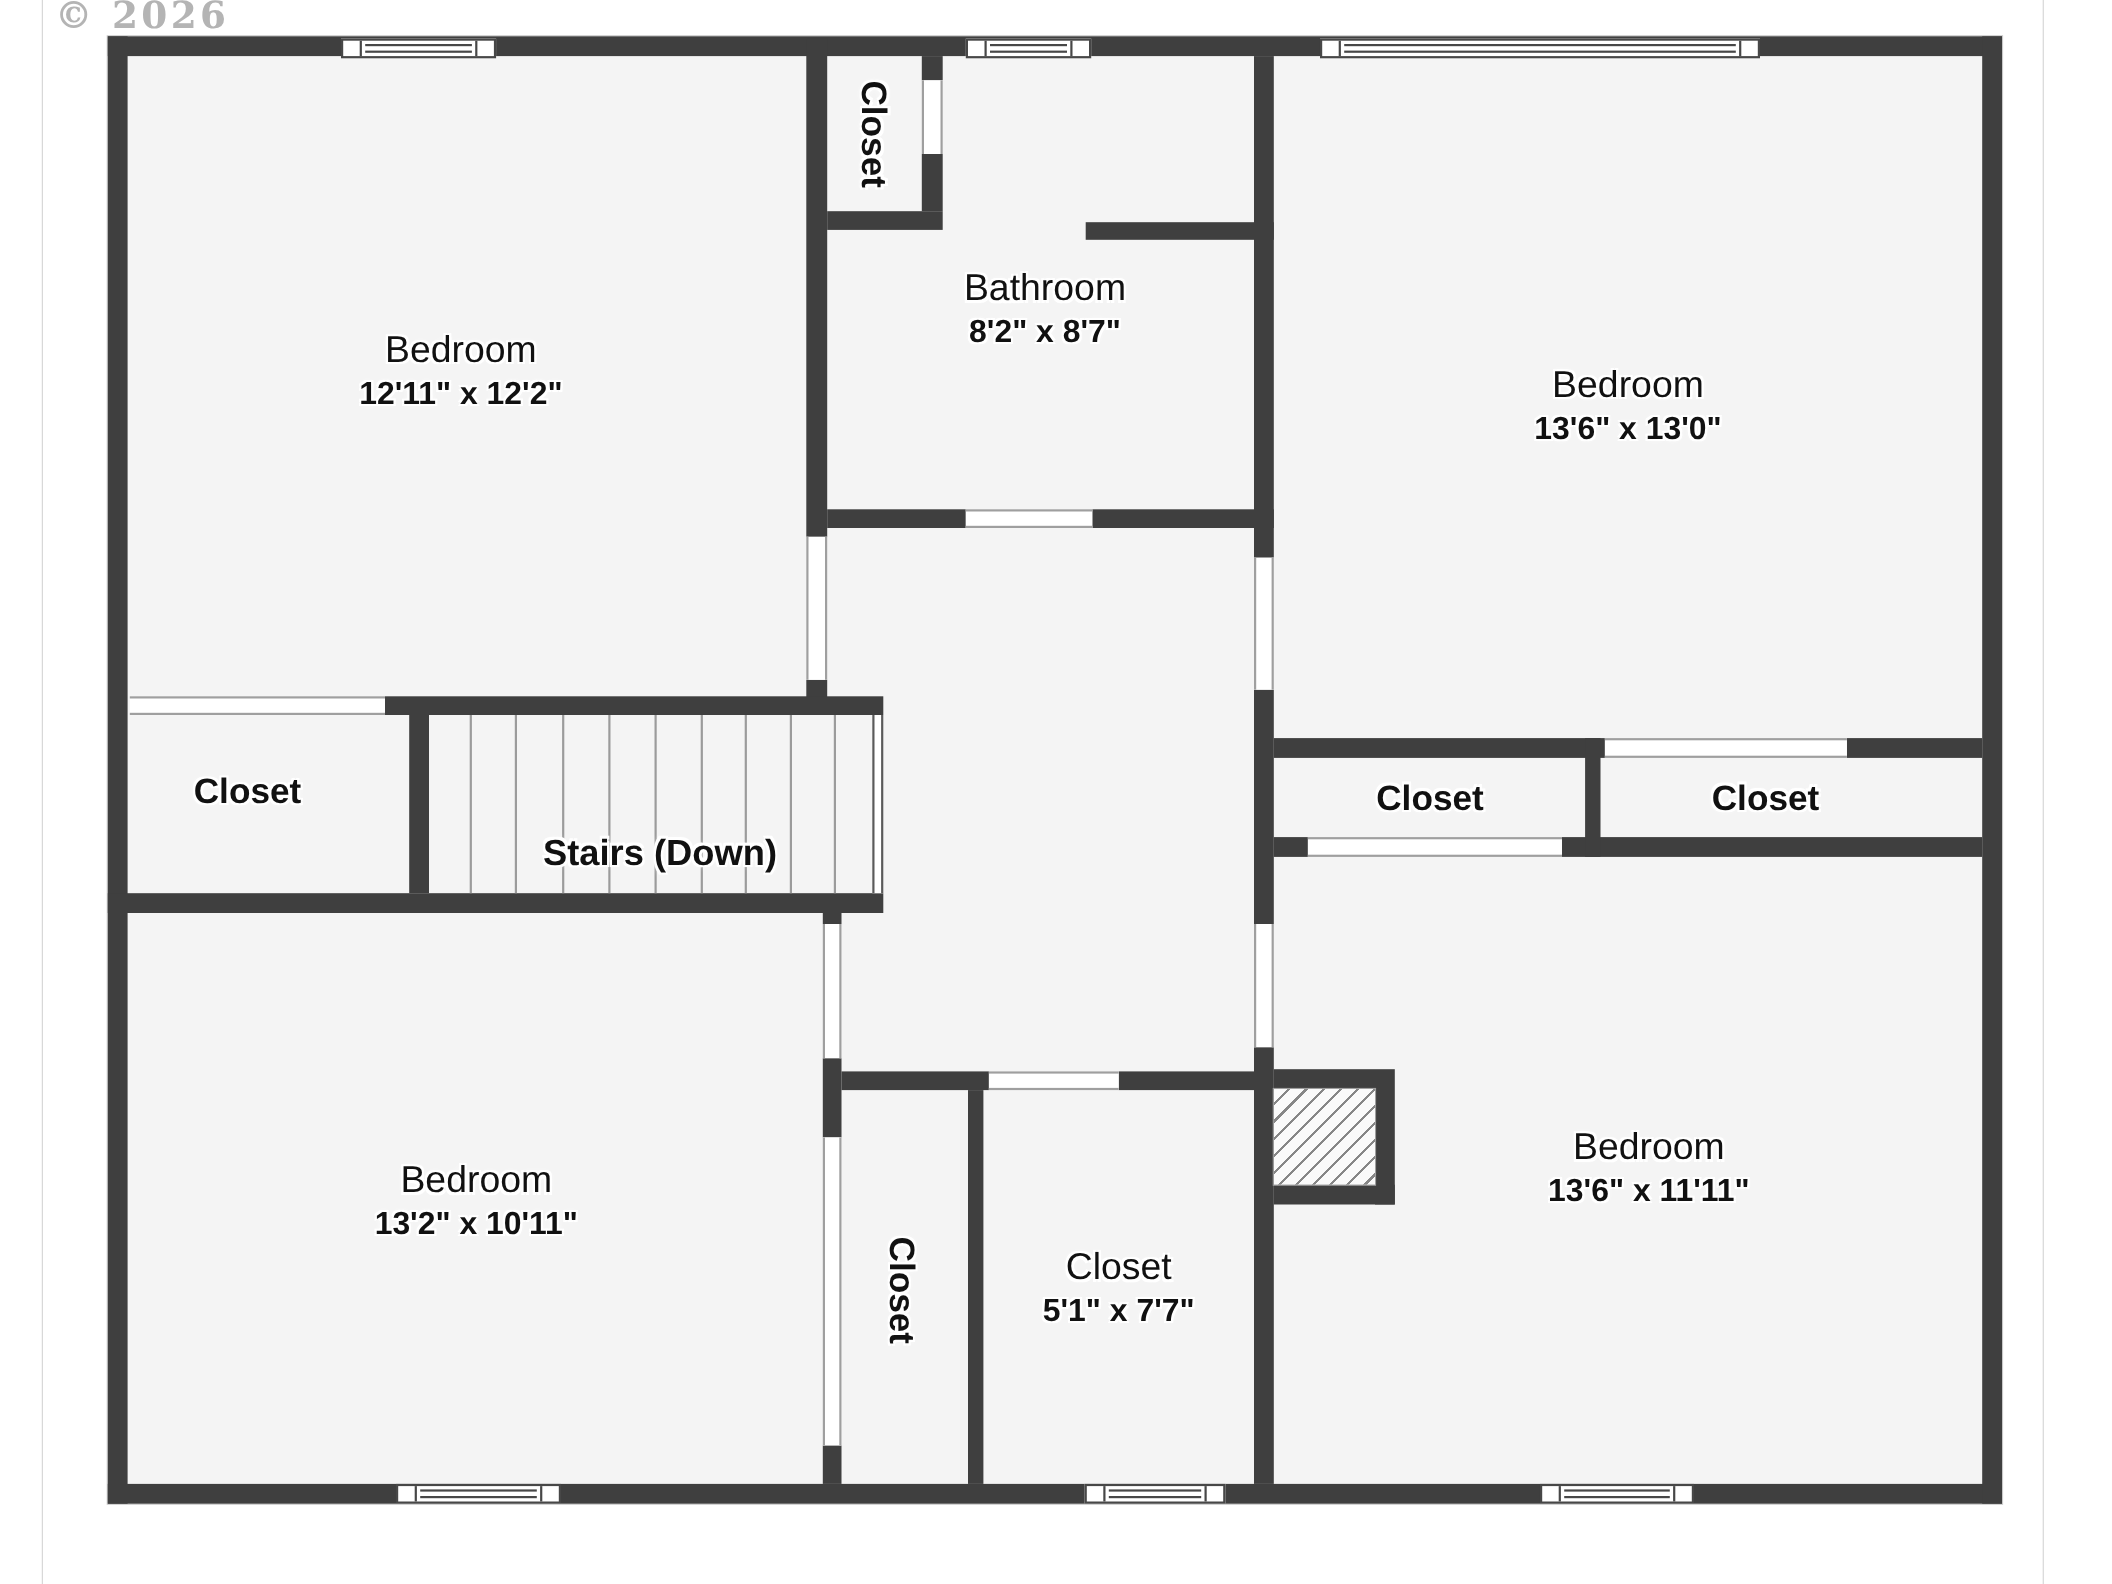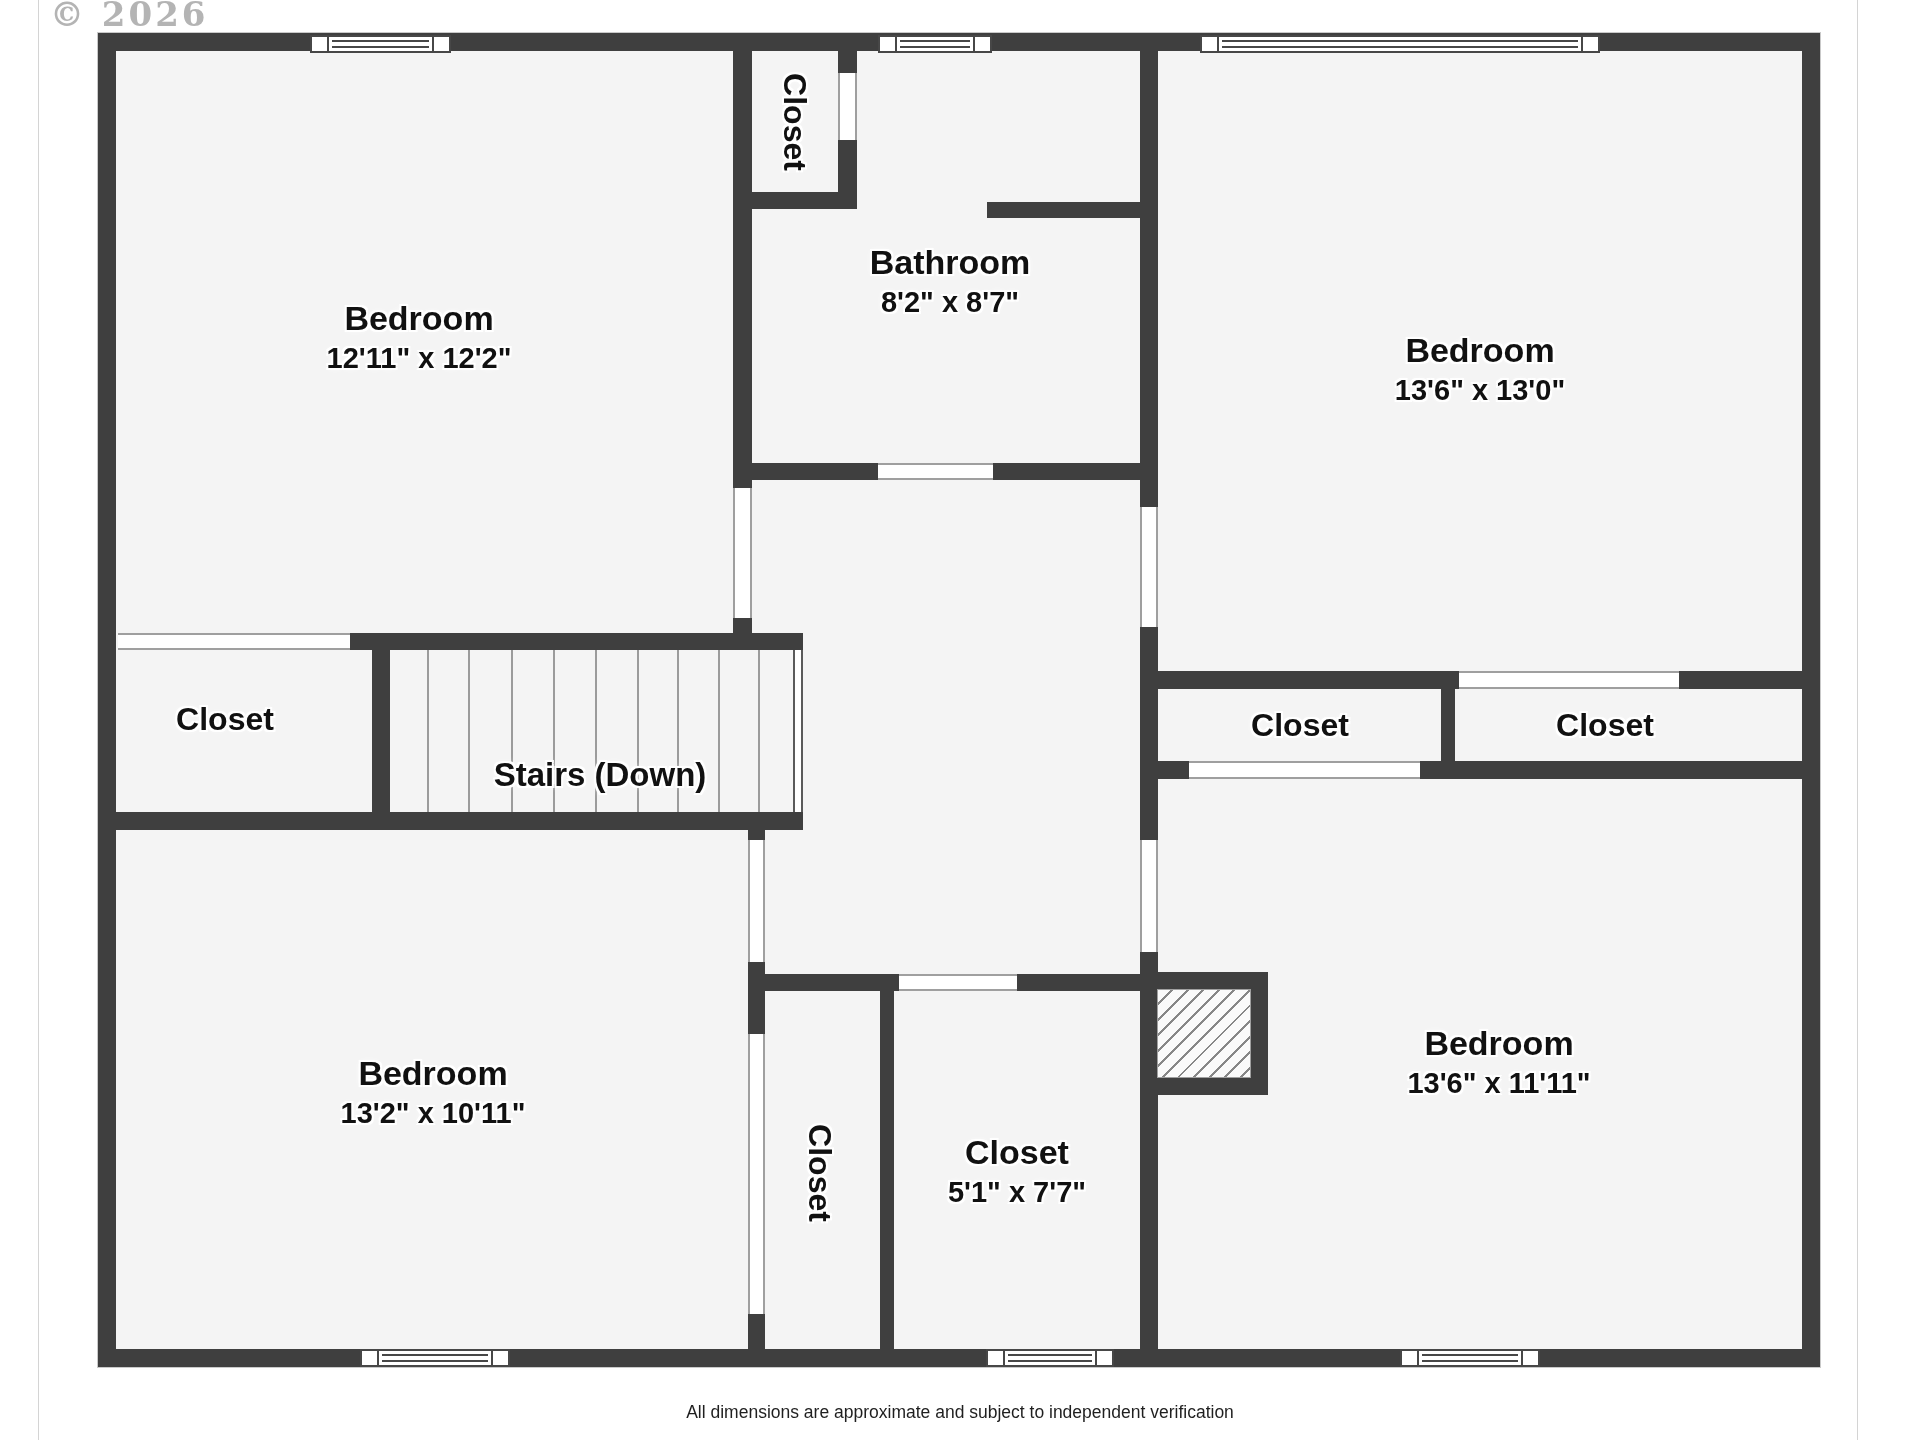--- a/index.html
+++ b/index.html
@@ -11,21 +11,21 @@
   .door-h{position:absolute;background:#ffffff;border-top:2px solid #9f9f9f;border-bottom:2px solid #9f9f9f;box-sizing:border-box;}
   .door-v{position:absolute;background:#ffffff;border-left:2px solid #9f9f9f;border-right:2px solid #9f9f9f;box-sizing:border-box;}
   .window{position:absolute;background:#ffffff;border:2px solid #474747;box-sizing:border-box;}
   .window .bars{position:absolute;left:20px;right:20px;top:3px;bottom:3px;border-top:2px solid #474747;border-bottom:2px solid #474747;}
   .window .pl{position:absolute;left:15px;top:0;bottom:0;width:2px;background:#474747;}
   .window .pr{position:absolute;right:15px;top:0;bottom:0;width:2px;background:#474747;}
   .tread{position:absolute;width:2px;background:#9b9b9b;}
   .hatch{position:absolute;background:#fafafa;background-image:repeating-linear-gradient(135deg,rgba(0,0,0,0) 0px,rgba(0,0,0,0) 9px,#878787 9px,#878787 11px);outline:1px solid #9f9f9f;}
   .halo{text-shadow:-2px -2px 0 #fff,2px -2px 0 #fff,-2px 2px 0 #fff,2px 2px 0 #fff,0 0 7px #fff,0 0 3px #fff;}
   .lbl{position:absolute;width:400px;text-align:center;color:#111;}
-  .lbl .nm{font-size:34px;font-weight:700;line-height:40px;}
+  .lbl .nm{font-size:34px;font-weight:400;line-height:40px;}
   .lbl .dm{font-size:29px;font-weight:700;line-height:40px;}
   .clbl{position:absolute;width:400px;text-align:center;color:#111;font-size:32px;font-weight:700;line-height:36px;}
   .vlbl{position:absolute;width:300px;height:44px;text-align:center;color:#111;font-size:32px;font-weight:700;line-height:44px;transform:rotate(90deg);}
   .stairs-lbl{position:absolute;width:420px;text-align:center;color:#111;font-size:33px;font-weight:700;line-height:38px;}
   .copyright{position:absolute;left:50px;top:-6px;font-family:"DejaVu Serif",serif;font-size:34px;font-weight:700;color:#b4b4b4;letter-spacing:3px;text-shadow:1px 1px 0 #fff;}
   .disclaimer{position:absolute;left:0;top:1402px;width:1920px;text-align:center;font-size:17.5px;color:#1f1f1f;}
 </style>
 </head>
 <body>
 
@@ -160,14 +160,13 @@
   <div class="lbl halo" style="left:817px;top:1132px;">
     <div class="nm halo">Closet</div>
     <div class="dm halo">5'1" x 7'7"</div>
   </div>
 
   <div class="lbl halo" style="left:1299px;top:1023px;">
     <div class="nm halo">Bedroom</div>
     <div class="dm halo">13'6" x 11'11"</div>
   </div>
 
-  <div class="disclaimer">All dimensions are approximate and subject to independent verification</div>
 </div>
 
 </body></html>

